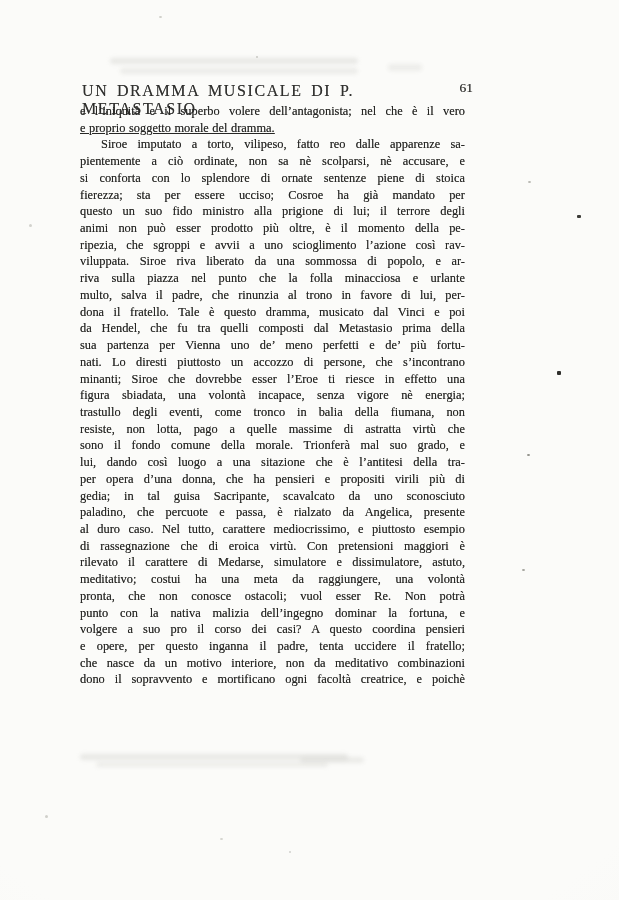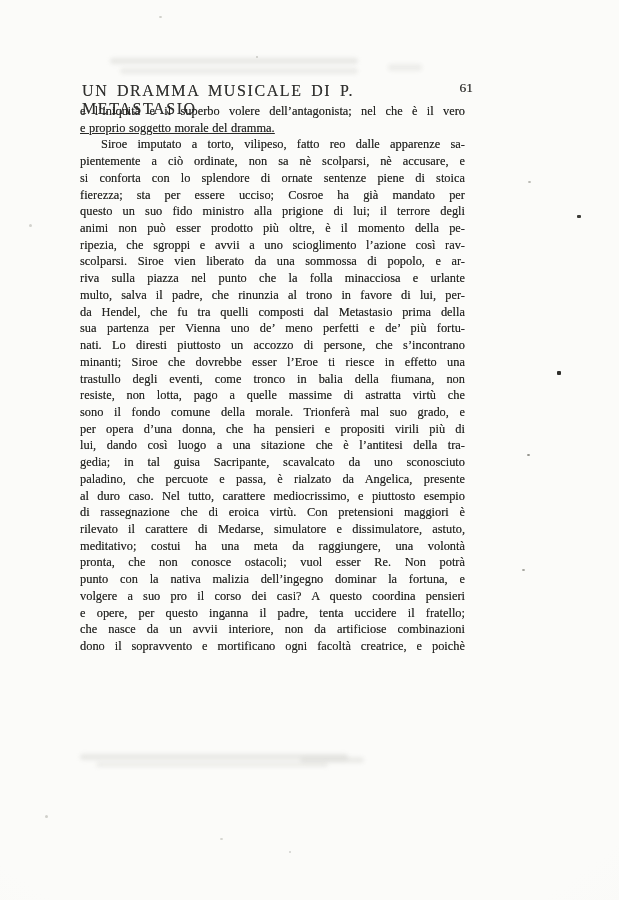--- a/index.html
+++ b/index.html
@@ -130,39 +130,41 @@
   <div class="text-block">
       <div class="line">e l’iniquità e il superbo volere dell’antagonista; nel che è il vero</div>
       <div class="line para-end">e proprio soggetto morale del dramma.</div>
       <div class="line indent">Siroe imputato a torto, vilipeso, fatto reo dalle apparenze sa-</div>
       <div class="line">pientemente a ciò ordinate, non sa nè scolparsi, nè accusare, e</div>
       <div class="line">si conforta con lo splendore di ornate sentenze piene di stoica</div>
       <div class="line">fierezza; sta per essere ucciso; Cosroe ha già mandato per</div>
       <div class="line">questo un suo fido ministro alla prigione di lui; il terrore degli</div>
       <div class="line">animi non può esser prodotto più oltre, è il momento della pe-</div>
       <div class="line">ripezia, che sgroppi e avvii a uno scioglimento l’azione così rav-</div>
-      <div class="line">scolparsi. Siroe vien liberato da una sommossa di popolo, e ar-</div>
+      <div class="line">viluppata. Siroe riva liberato da una sommossa di popolo, e ar-</div>
       <div class="line">riva sulla piazza nel punto che la folla minacciosa e urlante</div>
       <div class="line">multo, salva il padre, che rinunzia al trono in favore di lui, per-</div>
+      <div class="line">dona il fratello. Tale è questo dramma, musicato dal Vinci e poi</div>
       <div class="line">da Hendel, che fu tra quelli composti dal Metastasio prima della</div>
       <div class="line">sua partenza per Vienna uno de’ meno perfetti e de’ più fortu-</div>
       <div class="line">nati. Lo diresti piuttosto un accozzo di persone, che s’incontrano</div>
       <div class="line">minanti; Siroe che dovrebbe esser l’Eroe ti riesce in effetto una</div>
+      <div class="line">figura sbiadata, una volontà incapace, senza vigore nè energia;</div>
       <div class="line">trastullo degli eventi, come tronco in balia della fiumana, non</div>
       <div class="line">resiste, non lotta, pago a quelle massime di astratta virtù che</div>
       <div class="line">sono il fondo comune della morale. Trionferà mal suo grado, e</div>
+      <div class="line">lui, dando così luogo a una sitazione che è l’antitesi della tra-</div>
       <div class="line">per opera d’una donna, che ha pensieri e propositi virili più di</div>
-      <div class="line">lui, dando così luogo a una sitazione che è l’antitesi della tra-</div>
       <div class="line">gedia; in tal guisa Sacripante, scavalcato da uno sconosciuto</div>
       <div class="line">paladino, che percuote e passa, è rialzato da Angelica, presente</div>
       <div class="line">al duro caso. Nel tutto, carattere mediocrissimo, e piuttosto esempio</div>
       <div class="line">di rassegnazione che di eroica virtù. Con pretensioni maggiori è</div>
       <div class="line">rilevato il carattere di Medarse, simulatore e dissimulatore, astuto,</div>
       <div class="line">meditativo; costui ha una meta da raggiungere, una volontà</div>
       <div class="line">pronta, che non conosce ostacoli; vuol esser Re. Non potrà</div>
       <div class="line">punto con la nativa malizia dell’ingegno dominar la fortuna, e</div>
       <div class="line">volgere a suo pro il corso dei casi? A questo coordina pensieri</div>
       <div class="line">e opere, per questo inganna il padre, tenta uccidere il fratello;</div>
-      <div class="line">che nasce da un avvii interiore, non da artificiose combinazioni</div>
+      <div class="line">che nasce da un motivo interiore, non da meditativo combinazioni</div>
       <div class="line">dono il sopravvento e mortificano ogni facoltà creatrice, e poichè</div>
     </div>
 
 </div>
 
 </body></html>

